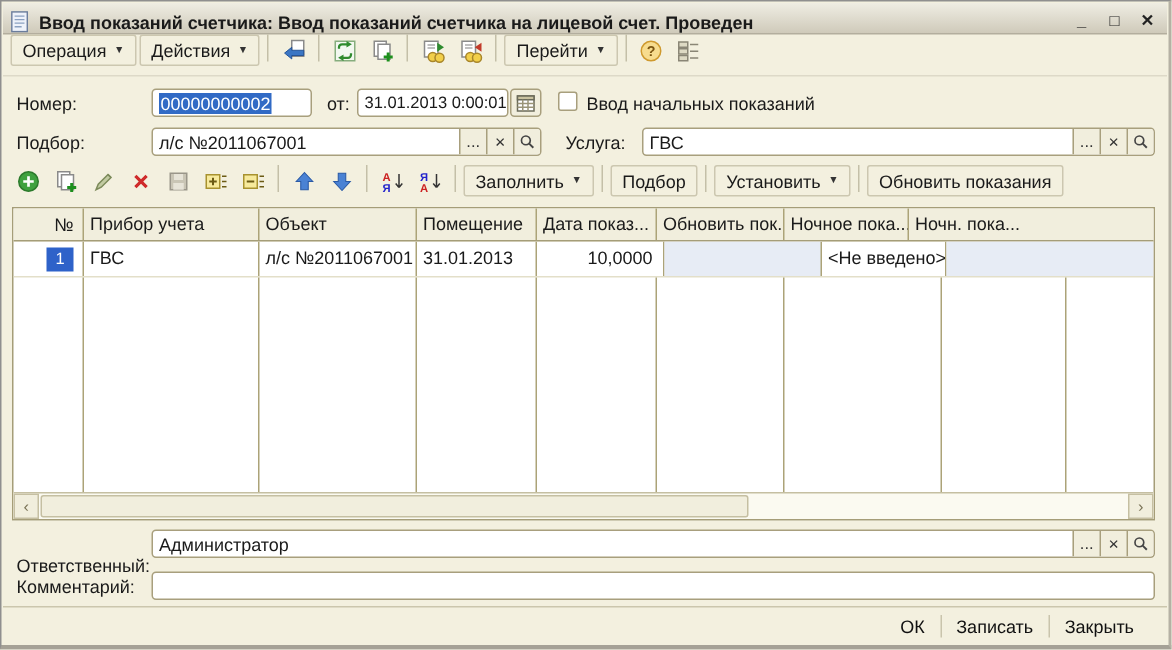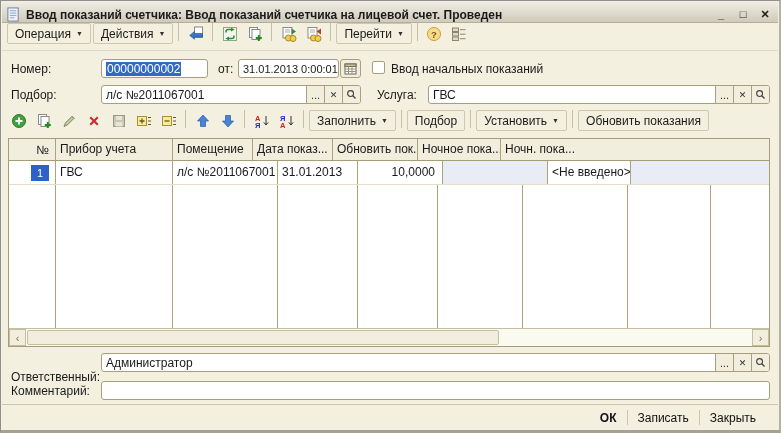--- a/index.html
+++ b/index.html
@@ -66,21 +66,21 @@
   .sarrow{width:17px;flex:0 0 auto;background:#f1eedd;border:1px solid #c5bfa2;box-sizing:border-box;
     display:flex;align-items:center;justify-content:center;font-size:11px;color:#7a7356;padding:0;}
   .strack{flex:1;position:relative;}
   .sthumb{position:absolute;left:1px;top:1px;bottom:1px;width:65%;background:#f1eedd;
     border:1px solid #c5bfa2;border-radius:2px;box-sizing:border-box;}
   
   .botbar{position:absolute;left:1px;right:1px;top:403px;bottom:0;border-top:1px solid #cbc6ad;
     display:flex;align-items:center;justify-content:flex-end;padding-right:12px;gap:0;}
   .bbtn{background:transparent;border:none;font-family:inherit;font-size:12px;color:#111;
     padding:2px 10px;white-space:nowrap;}
-  .bbtn.primary{font-weight:bold;}
+  .bbtn.primary{font-weight:normal;}
   .bsep{width:1px;height:15px;background:#c9c4ac;}
   input.plain{position:absolute;height:19px;box-sizing:border-box;border:1px solid #a89f7d;
     border-radius:3px;background:#fff;font-family:inherit;font-size:12px;padding:0 4px;}
 </style>
 </head>
 <body>
 
 <div class="window">
 
   <div class="titlebar">
@@ -317,20 +317,21 @@
     <span class="sep"></span>
     <button class="tbtn">
         <span>Обновить показания</span>
       </button>
   </div>
 
   <div class="table-frame">
     <div class="thead">
         <div class="th c0">№</div>
         <div class="th c1">Прибор учета</div>
+        <div class="th c2">Объект</div>
         <div class="th c3">Помещение</div>
         <div class="th c4">Дата показ...</div>
         <div class="th c5">Обновить пок...</div>
         <div class="th c7">Ночное пока...</div>
         <div class="th c8">Ночн. пока...</div>
       </div>
     <div class="tbody">
         <div class="tr">
           <div class="td c0">
             <span class="rowmark">1</span>

